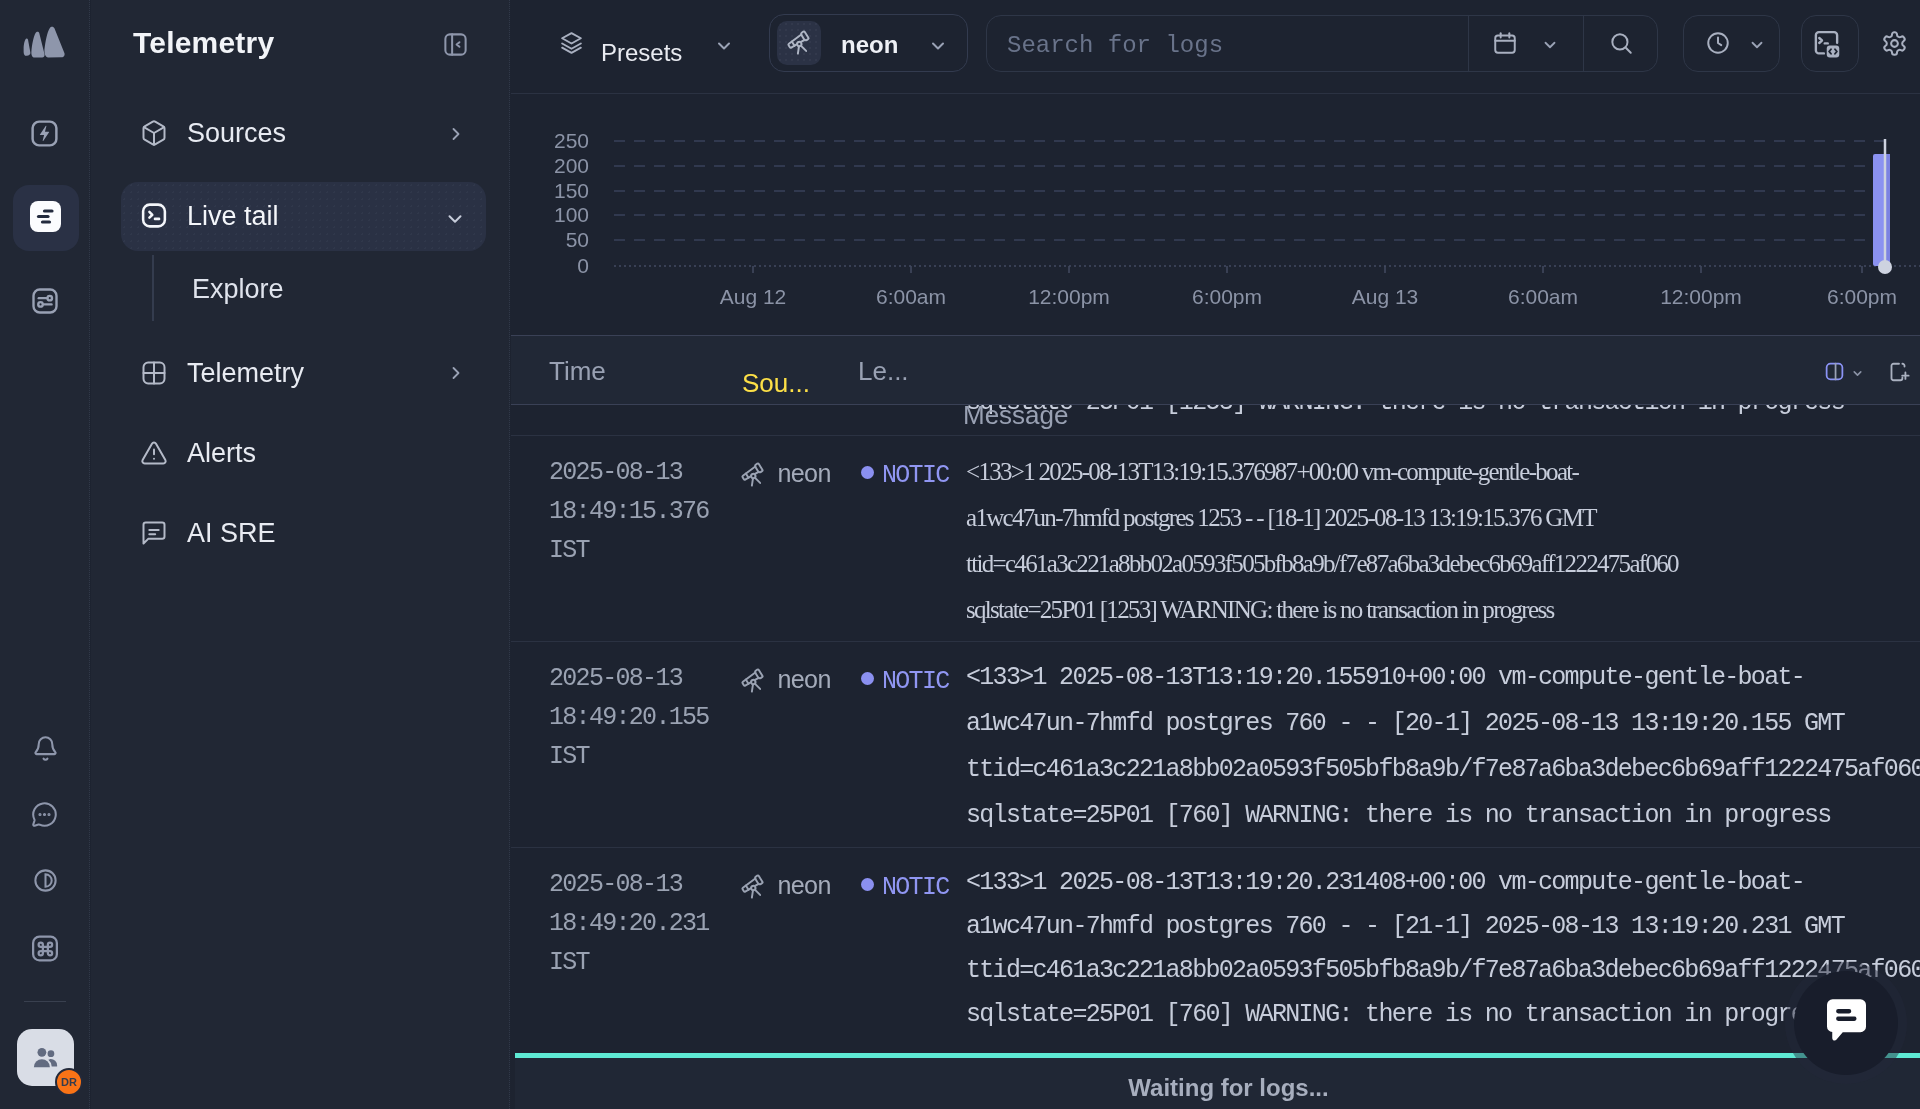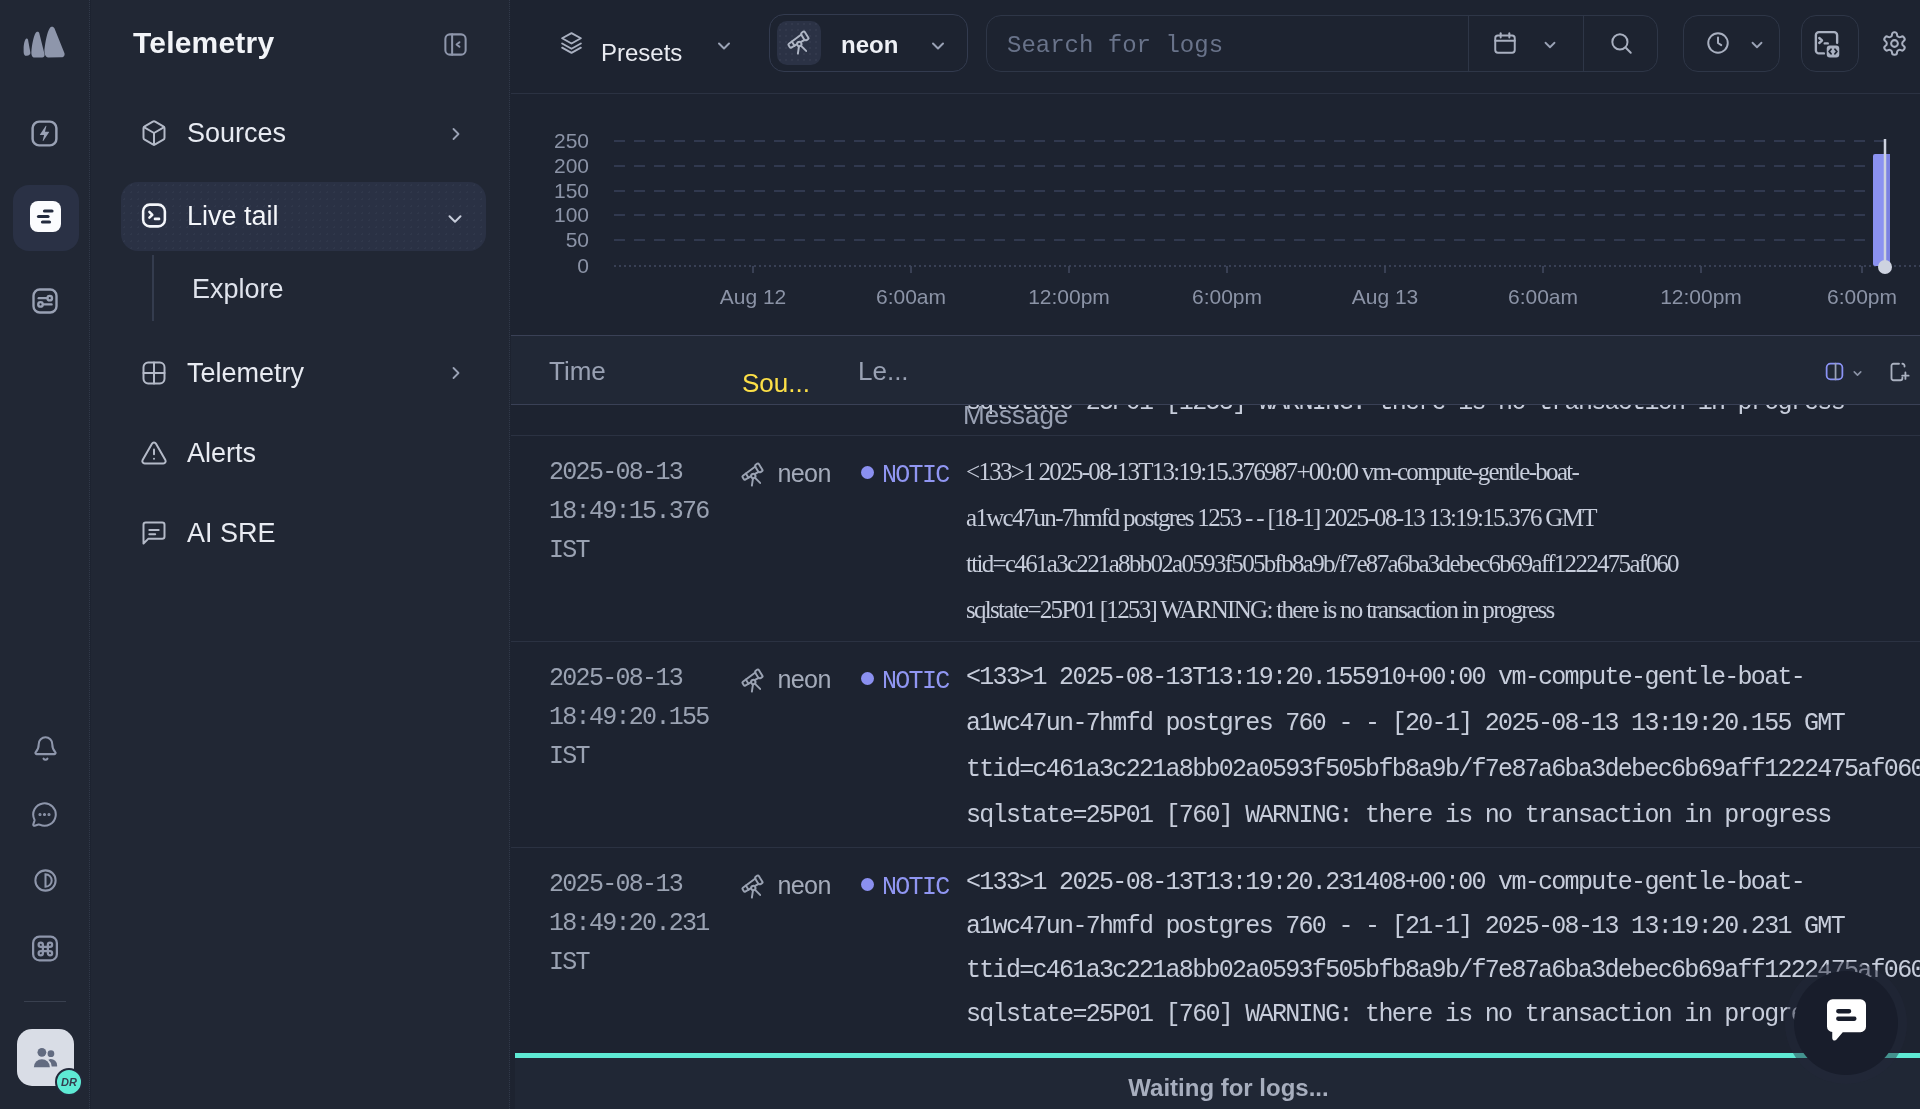--- a/index.html
+++ b/index.html
@@ -61,21 +61,21 @@
   </svg>
   <div class="abs" style="left:24px;top:1001px;width:42px;height:1px;background:#39404f;"></div>
 
   <div class="abs" style="left:17px;top:1029px;width:57px;height:57px;border-radius:15px;background:#d9dde6;"></div>
   <svg class="abs" style="left:30px;top:1042px" width="31" height="31" viewBox="0 0 24 24" fill="#626b80">
     <circle cx="9.2" cy="8" r="3.4"></circle>
     <path d="M3 19.5 a6.2 6.2 0 0 1 12.4 0 Z"></path>
     <circle cx="16.2" cy="9" r="2.6"></circle>
     <path d="M15.9 13.1 a5 5 0 0 1 5.1 5 V19 H16.8 a7.3 7.3 0 0 0-2.6-5.2 Z"></path>
   </svg>
-  <div class="abs" style="left:55px;top:1068px;width:28px;height:28px;border-radius:50%;background:#5eead4;border:2px solid #23293a;color:#343c4e;font-size:11px;font-weight:700;display:flex;align-items:center;justify-content:center;font-style:italic;">DR</div>
+  <div class="abs" style="left:55px;top:1068px;width:28px;height:28px;border-radius:50%;background:#f97316;border:2px solid #23293a;color:#343c4e;font-size:11px;font-weight:700;display:flex;align-items:center;justify-content:center;">DR</div>
 </div>
 
 <div class="abs" id="sidebar" style="left:91px;top:0;width:419px;height:1109px;background:#212734;border-right:1px dotted #313949;">
   <div class="abs" style="left:42px;top:26px;font-size:30px;font-weight:700;color:#f2f4f8;letter-spacing:0.2px;text-align:center;">Telemetry</div>
   <svg class="abs" style="left:351px;top:31px" width="27" height="27" viewBox="0 0 24 24" fill="none" stroke="#8e96ab" stroke-width="1.8" stroke-linecap="round" stroke-linejoin="round">
     <rect x="3" y="3" width="18" height="18" rx="4"></rect>
     <path d="M9 3 v18"></path>
     <path d="M15.5 10 l-2.5 2 2.5 2"></path>
   </svg>
 

